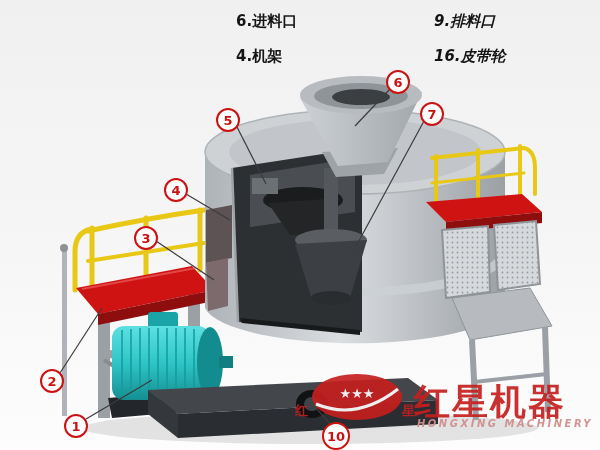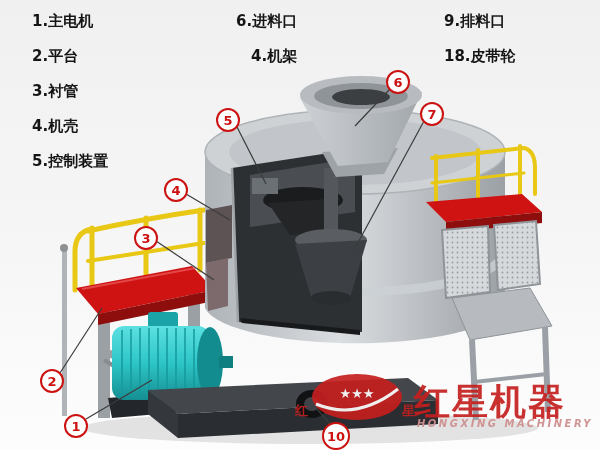--- a/index.html
+++ b/index.html
@@ -5,22 +5,22 @@
   html,body{margin:0;padding:0;}
   .stage{
     position:relative;width:600px;height:450px;overflow:hidden;
     background:linear-gradient(#f0f0f1 0%, #f6f6f6 55%, #fdfdfd 100%);
     font-family:"DejaVu Sans","Liberation Sans",sans-serif;
   }
   .stage svg{position:absolute;left:0;top:0;}
   .legend{position:absolute;color:#151515;font-size:15px;font-weight:600;}
   .legend .legend-item{height:35px;line-height:35px;white-space:nowrap;}
   .legend-col1{left:32px;top:4px;}
-  .legend-col2{left:236px;top:4px;text-align:right;}
-  .legend-col3{left:444px;top:4px;}
+  .legend-col2{left:236px;top:4px;}
+  .legend-col3{left:434px;top:4px;font-style:italic;}
   .brand-name{
     position:absolute;left:414px;top:378px;width:182px;
     font-size:36px;font-weight:bold;color:var(--brand-red,#c51f1f);
     letter-spacing:2px;opacity:.92;white-space:nowrap;font-family:Liberation Mono, monospace;
   }
   .brand-sub{
     position:absolute;left:417px;top:418px;width:180px;
     font-size:10px;font-weight:bold;color:#cf8f8f;letter-spacing:2.5px;
     opacity:.95;white-space:nowrap;font-style:italic;
   }
@@ -219,34 +219,27 @@
         <circle cx="432" cy="114" r="11" fill="#fff" stroke="var(--callout-red,#cc1111)" stroke-width="2"></circle>
         <text class="callout-num" x="432" y="119" text-anchor="middle">7</text>
       </g>
       <g>
         <circle cx="336" cy="436" r="13" fill="#fff" stroke="var(--callout-red,#cc1111)" stroke-width="2"></circle>
         <text class="callout-num" x="336" y="441" text-anchor="middle">10</text>
       </g>
     </g>
   </svg>
 
-  <div class="legend legend-col1">
-    <div class="legend-item">1.主电机</div>
-    <div class="legend-item">2.平台</div>
-    <div class="legend-item">3.衬管</div>
-    <div class="legend-item">4.机壳</div>
-    <div class="legend-item">5.控制装置</div>
-  </div>
   <div class="legend legend-col2">
     <div class="legend-item">6.进料口</div>
     <div class="legend-item">4.机架</div>
   </div>
   <div class="legend legend-col3">
     <div class="legend-item">9.排料口</div>
-    <div class="legend-item">18.皮带轮</div>
+    <div class="legend-item">16.皮带轮</div>
   </div>
 
   <div class="brand-char brand-char-left">红</div>
   <div class="brand-char brand-char-right">星</div>
   <div class="brand-name">红星机器</div>
   <div class="brand-sub">HONGXING MACHINERY</div>
 
 </div>
 
 </body></html>

